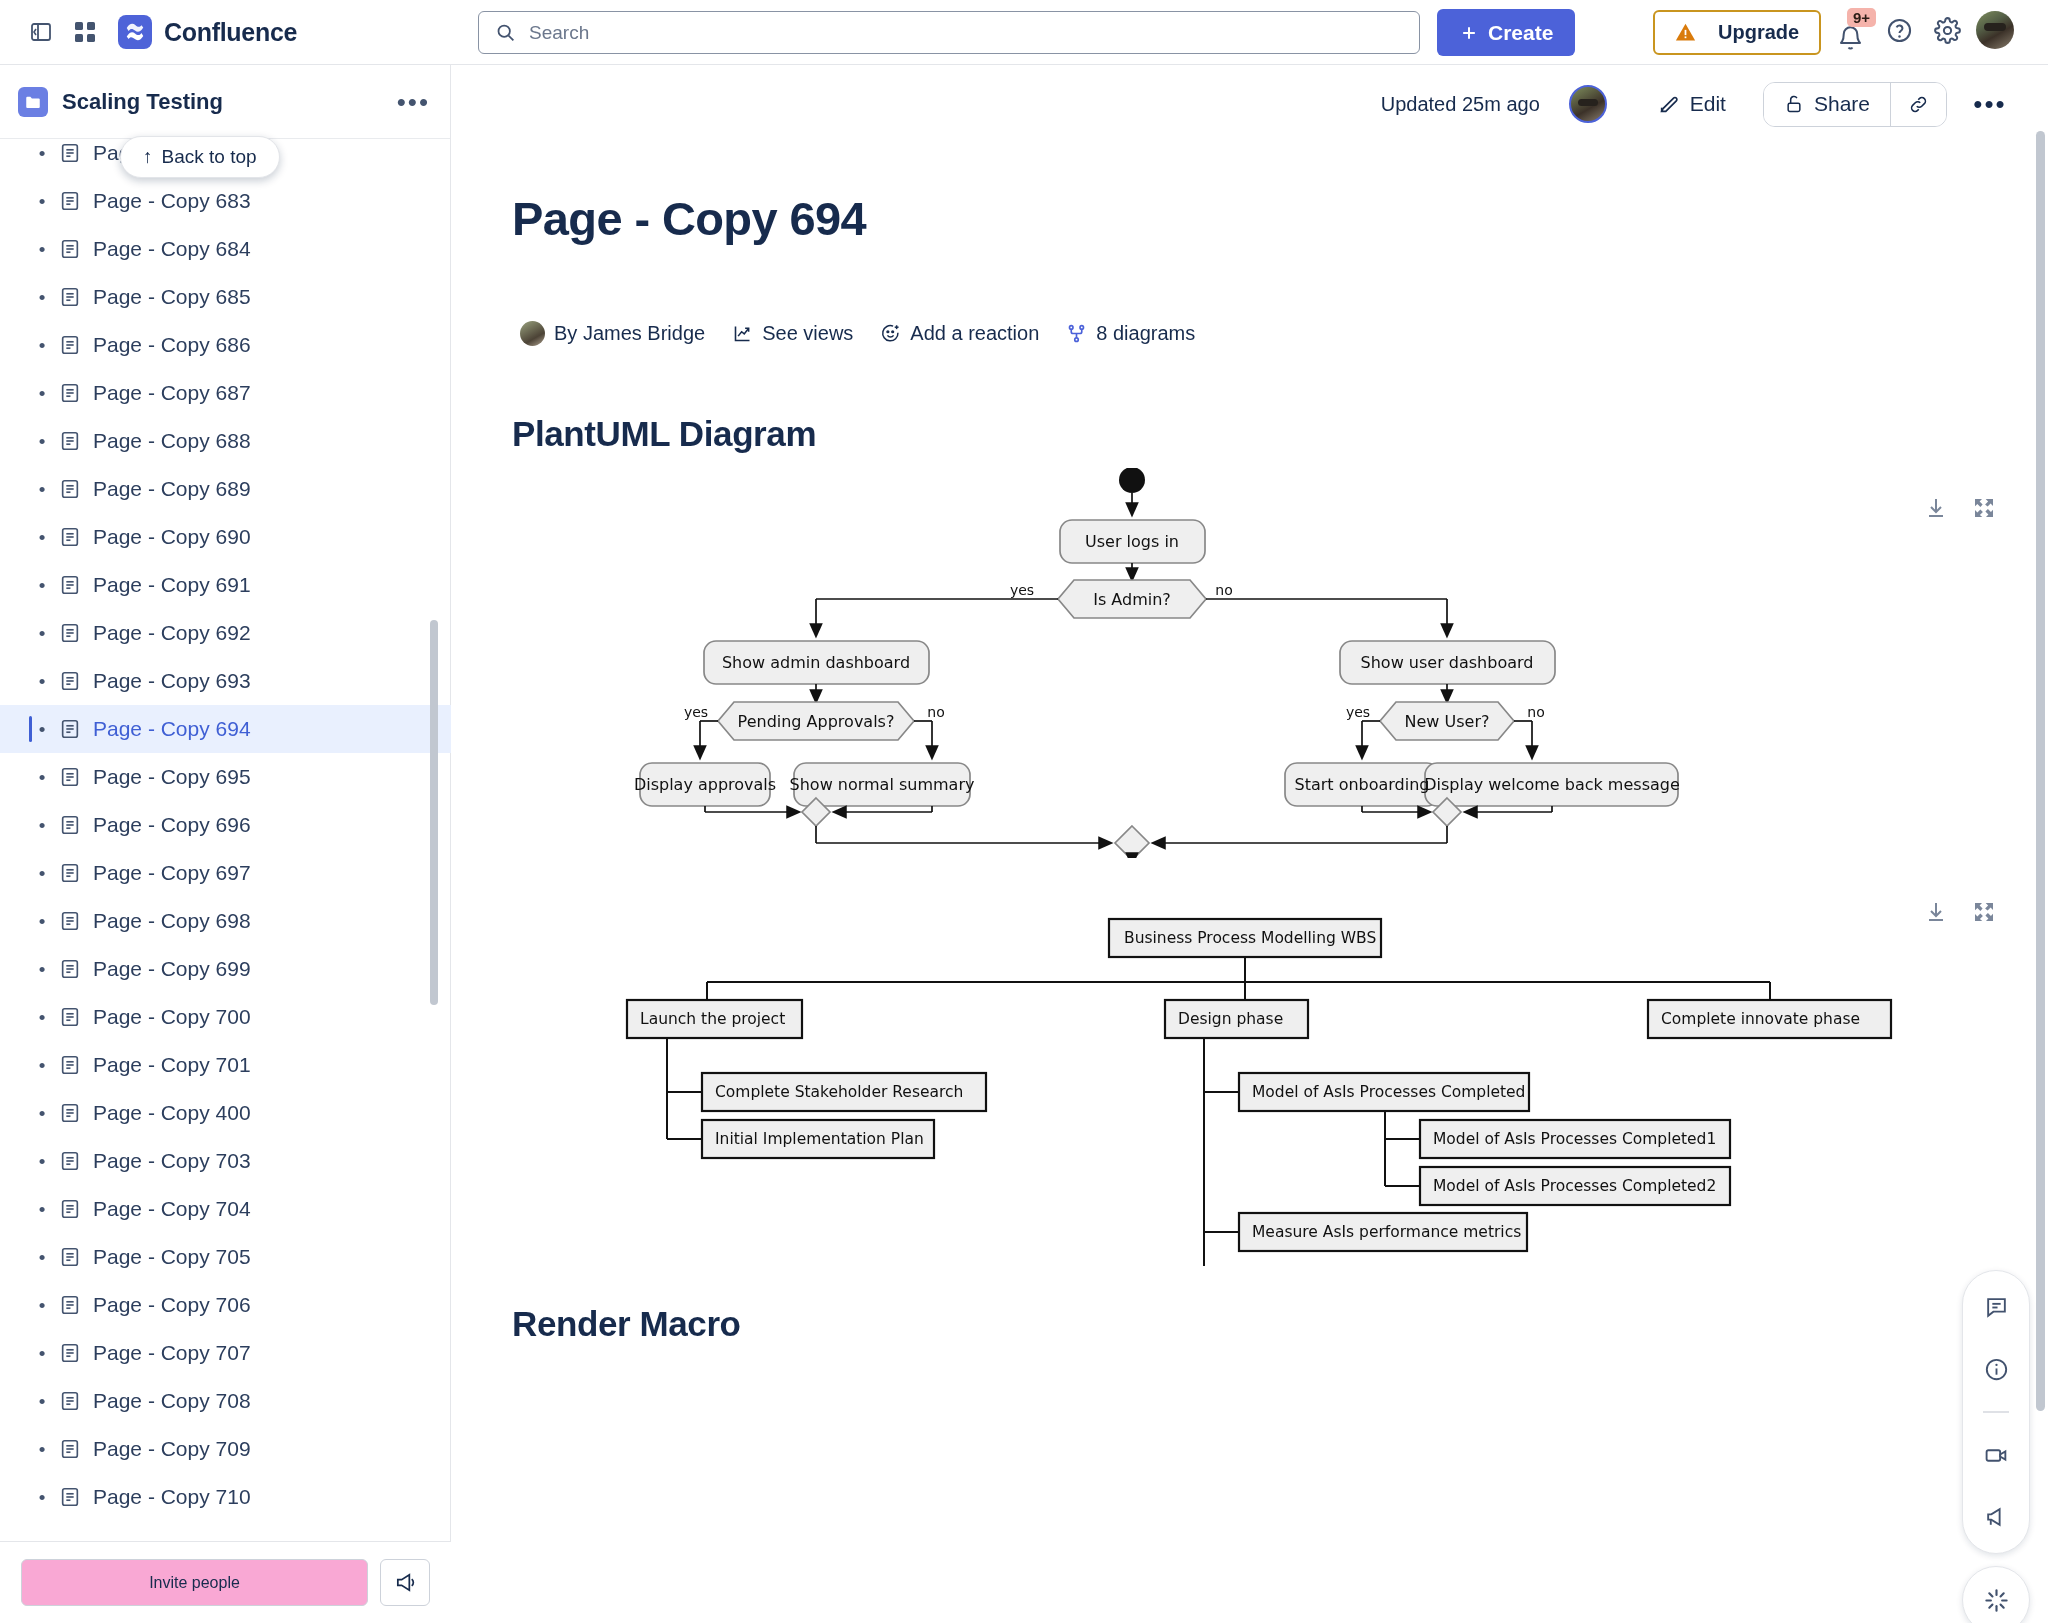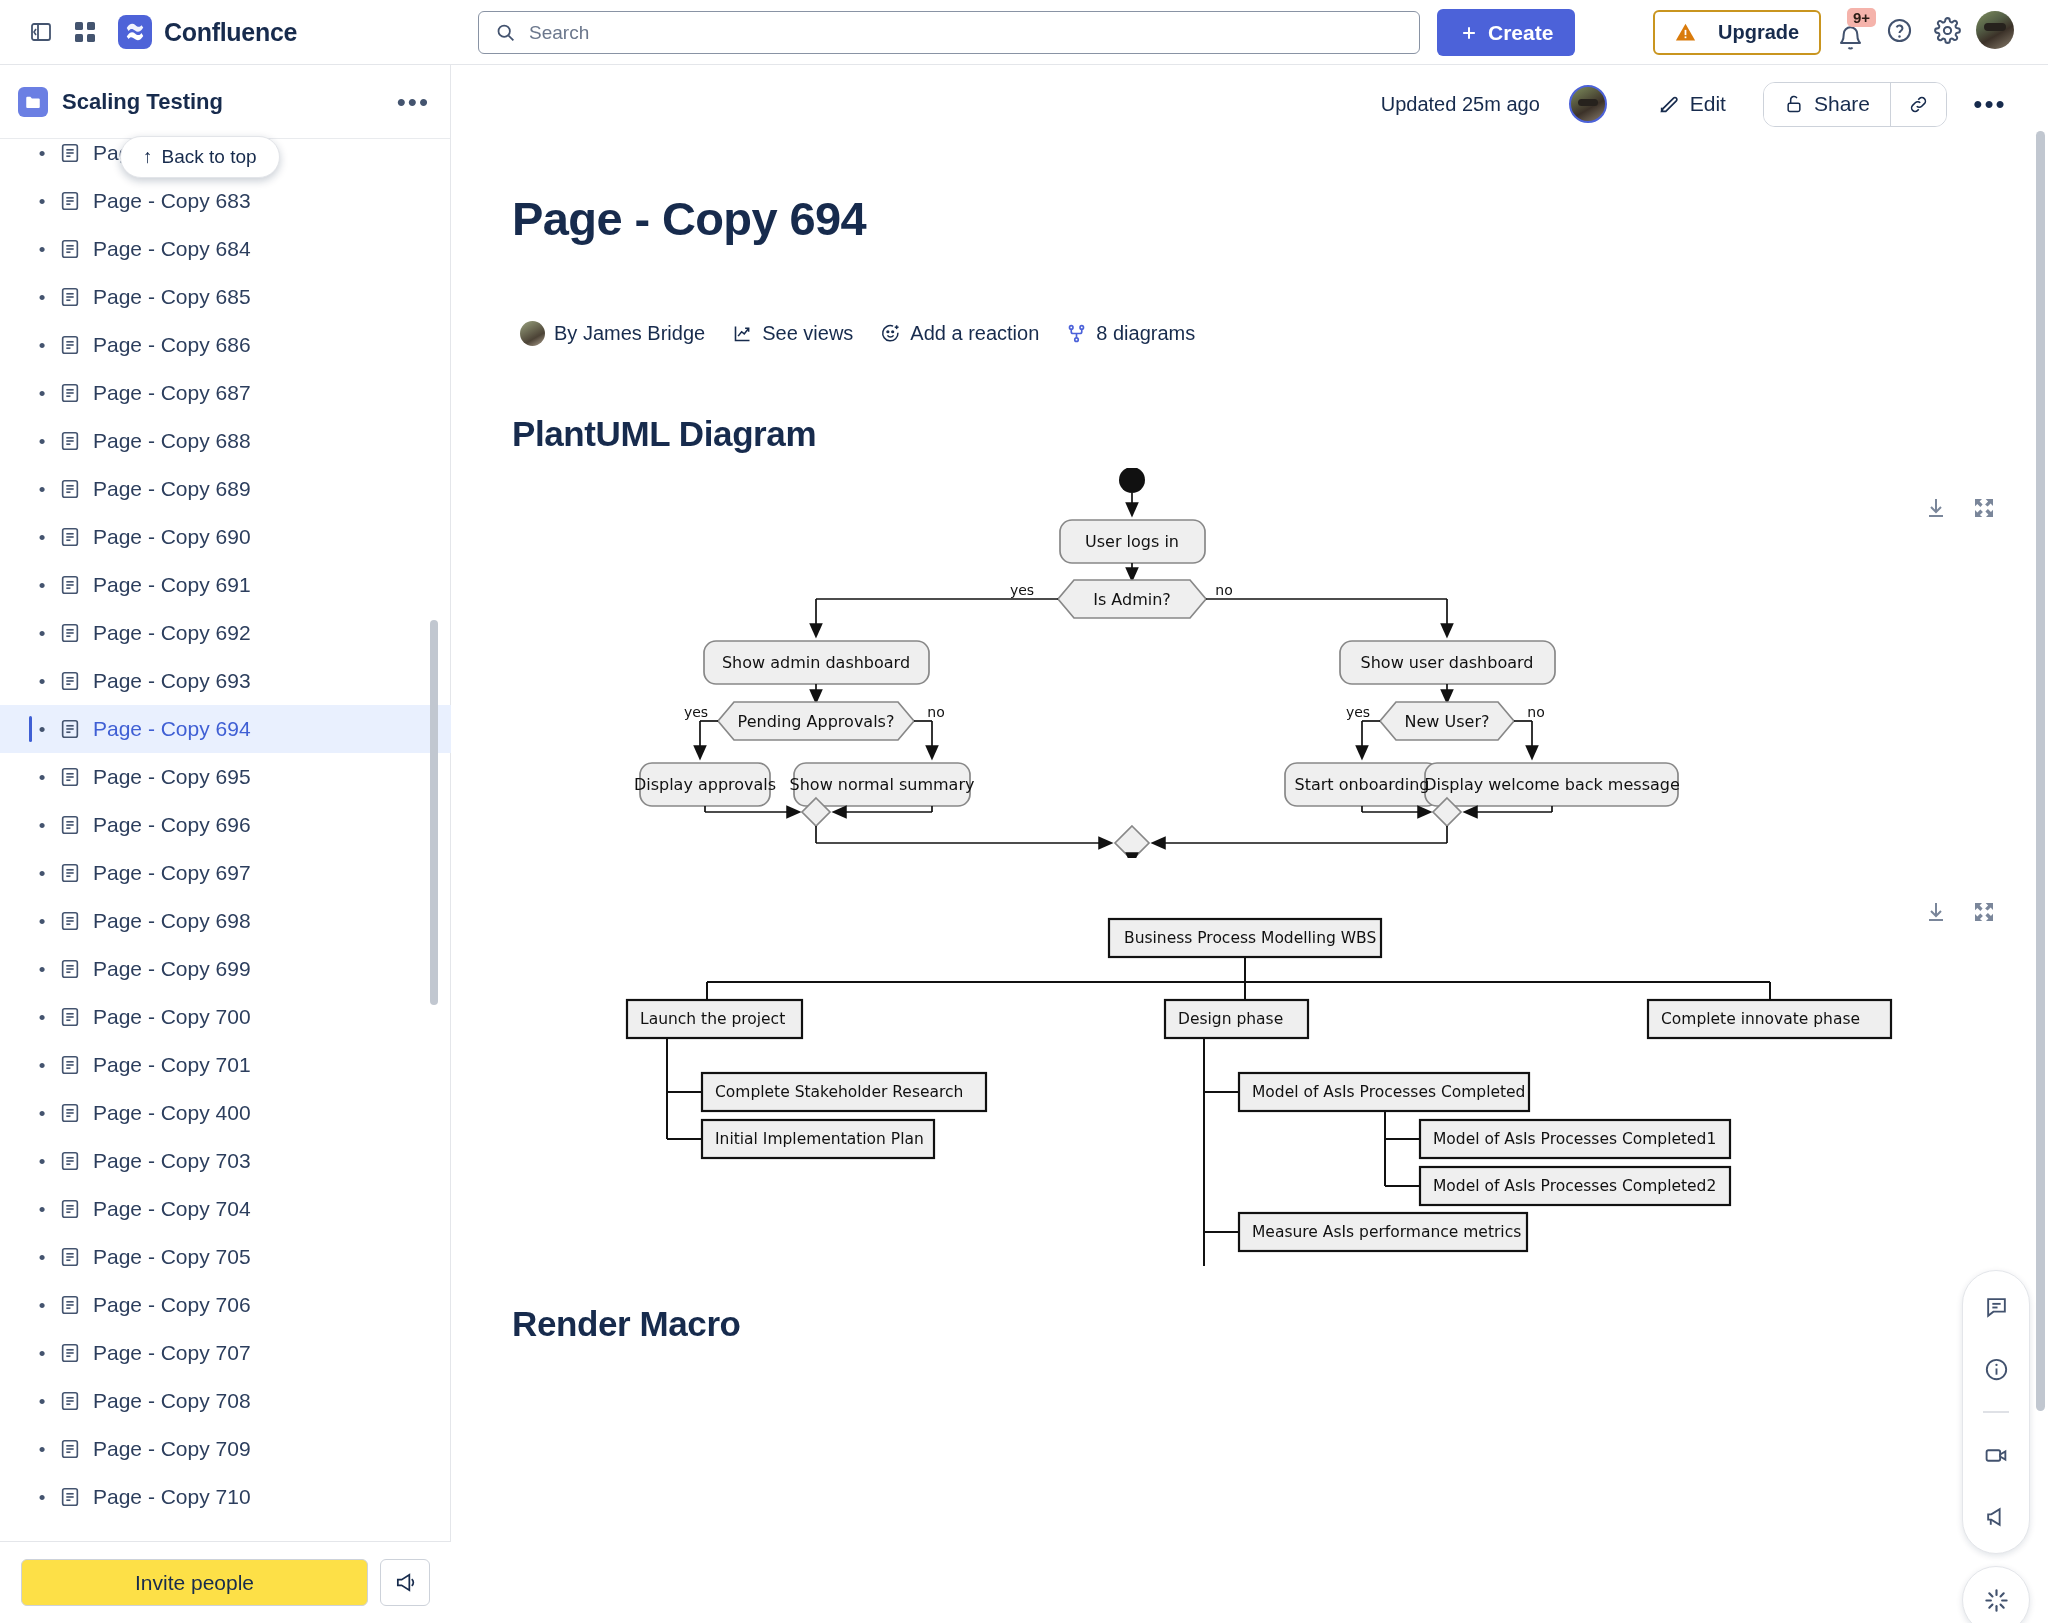--- a/index.html
+++ b/index.html
@@ -100,22 +100,22 @@
   .sb-scrollbar {
     position: absolute; right: 12px; top: 555px; width: 8px; height: 385px;
     background: #c1c7d0; border-radius: 4px;
   }
   .sb-footer {
     position: absolute; bottom: 0; left: 0; width: 451px; height: 82px;
     border-top: 1px solid #e4e6ea; display: flex; align-items: center;
     gap: 12px; padding: 0 21px; background: #fff;
   }
   .invite-btn {
-    flex: 1; height: 47px; border: 1px solid #cdd2da; border-radius: 6px; background: #fde047;
-    font-size: 21px; color: #172b4d; cursor: pointer; font-family: "Liberation Sans", sans-serif;
+    flex: 1; height: 47px; border: 1px solid #cdd2da; border-radius: 6px; background: #f9a8d4;
+    font-size: 16px; color: #172b4d; cursor: pointer; font-family: "Liberation Sans", sans-serif;
   }
   .megaphone-btn {
     width: 50px; height: 47px; border: 1px solid #cdd2da; border-radius: 6px; background: #fff;
     display: flex; align-items: center; justify-content: center; cursor: pointer; color: #172b4d;
   }
   
   .content {
     position: absolute; top: 65px; left: 451px; width: 1597px; height: 1558px;
     background: #fff; overflow: hidden;
   }

